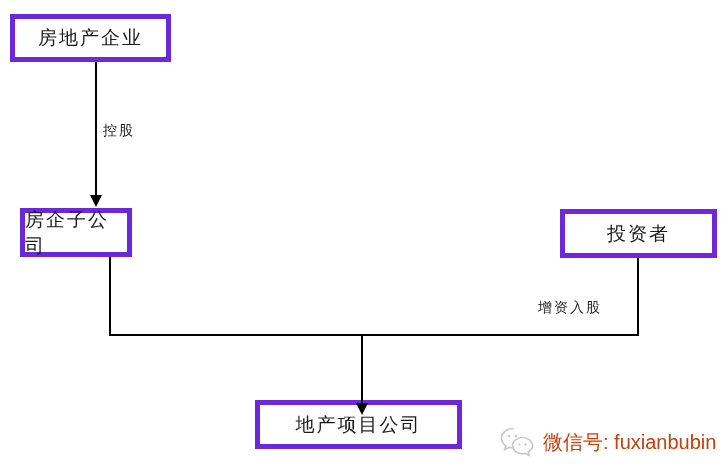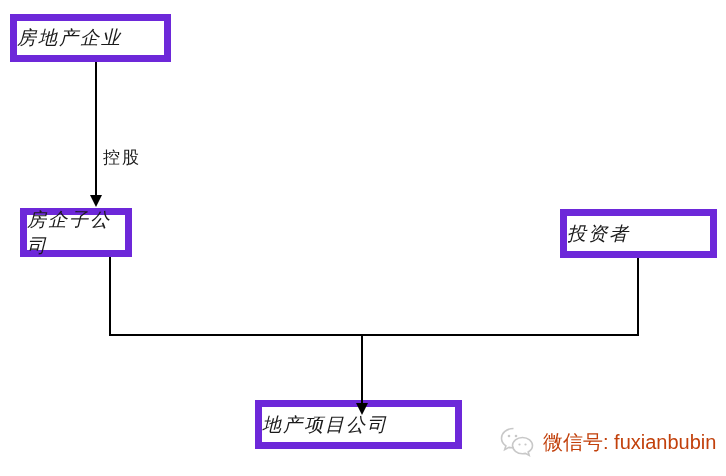--- a/index.html
+++ b/index.html
@@ -6,29 +6,29 @@
   .canvas {
     position: relative;
     width: 726px;
     height: 476px;
     background: #ffffff;
     overflow: hidden;
     font-family: "Liberation Serif", "DejaVu Serif", serif;
   }
   .node {
     position: absolute;
-    border: 7px solid #6d28d9;
+    border: 5px solid #6d28d9;
     background: #ffffff;
     display: flex;
     align-items: center;
+    justify-content: center;
     font-size: 19px;
     color: #1a1a1a;
     letter-spacing: 2px;
     box-sizing: border-box;
-    font-style: italic;
   }
   .node-parent     { left: 10px;  top: 14px;  width: 161px; height: 48px; }
   .node-subsidiary { left: 20px;  top: 208px; width: 112px; height: 49px; }
   .node-investor   { left: 560px; top: 209px; width: 157px; height: 49px; }
   .node-project    { left: 255px; top: 400px; width: 207px; height: 49px; }
 
   .line { position: absolute; background: #000000; }
   .vline { width: 2px; }
   .hline { height: 2px; }
 
@@ -43,25 +43,24 @@
     width: 0; height: 0;
     border-left: 6px solid transparent;
     border-right: 6px solid transparent;
     border-top: 12px solid #000000;
   }
   .arrow-to-sub     { left: 90px;  top: 195px; }
   .arrow-to-project { left: 356px; top: 403px; }
 
   .edge-label {
     position: absolute;
-    font-size: 17px;
+    font-size: 14px;
     color: #1a1a1a;
     letter-spacing: 2px;
     white-space: nowrap;
-    margin-top: 24px;
   }
   .label-holding  { left: 103px; top: 122px; }
   .label-capital  { left: 538px; top: 299px; }
 
   .watermark {
     position: absolute;
     left: 500px; top: 426px;
     display: flex;
     align-items: center;
     gap: 7px;
@@ -97,20 +96,21 @@
   <div class="arrowhead arrow-to-sub"></div>
 
   <div class="line vline line-sub-down"></div>
   <div class="line vline line-inv-down"></div>
   <div class="line hline line-horiz"></div>
 
   <div class="line vline line-mid-down"></div>
   <div class="arrowhead arrow-to-project"></div>
 
   <div class="edge-label label-holding">控股</div>
+  <div class="edge-label label-capital">增资入股</div>
 
   <div class="watermark">
     <span style="display:inline-flex;">
       <svg width="36" height="32" viewBox="0 0 36 32" aria-hidden="true">
         <g fill="none" stroke="#c8c8c8" stroke-width="1.6">
           <path d="M13.5 2.5 C6.6 2.5 1.5 6.8 1.5 12.2 c0 3.1 1.7 5.8 4.4 7.6 l-1.2 3.9 4.3-2.3 c1 .2 2 .3 3 .3 .6 0 1.3 0 1.9-.1"></path>
           <path d="M22.5 11.5 c-5.5 0-10 3.6-10 8.1 0 4.5 4.5 8.1 10 8.1 1 0 2-.1 2.9-.3 l3.8 2 -1-3.4 c2.6-1.5 4.3-3.9 4.3-6.4 0-4.5-4.5-8.1-10-8.1z"></path>
         </g>
         <g fill="#c8c8c8">
           <circle cx="9" cy="10" r="1.3"></circle>

